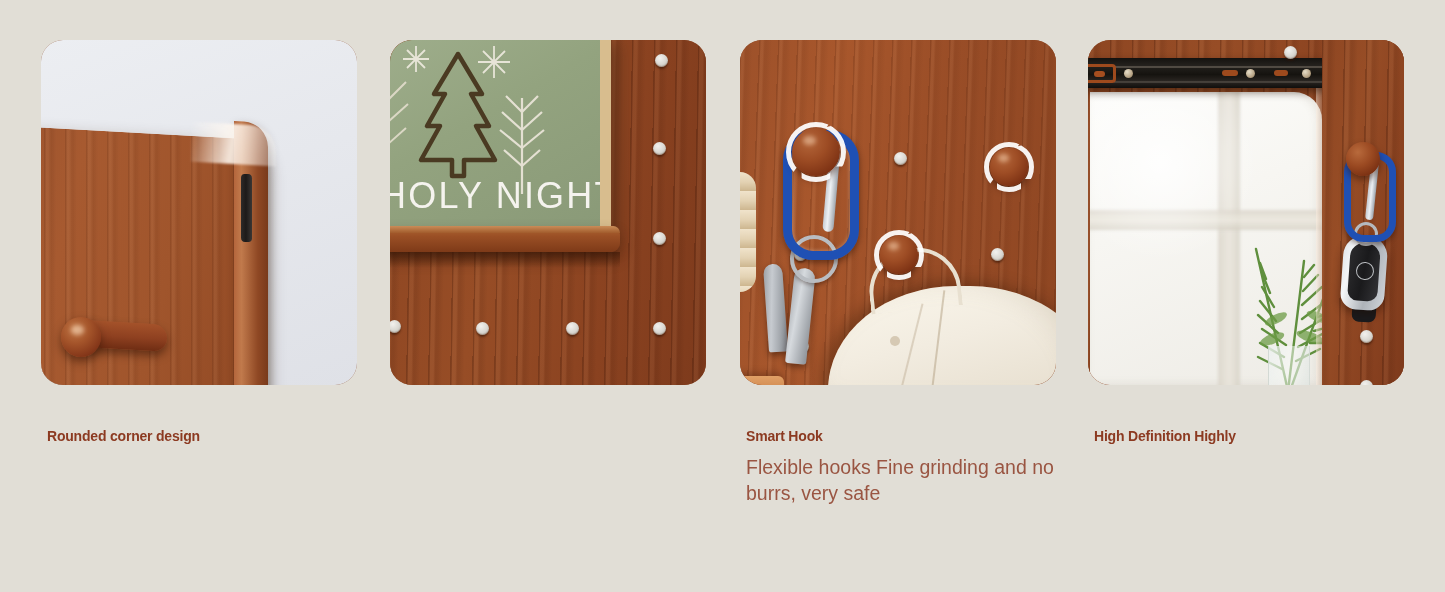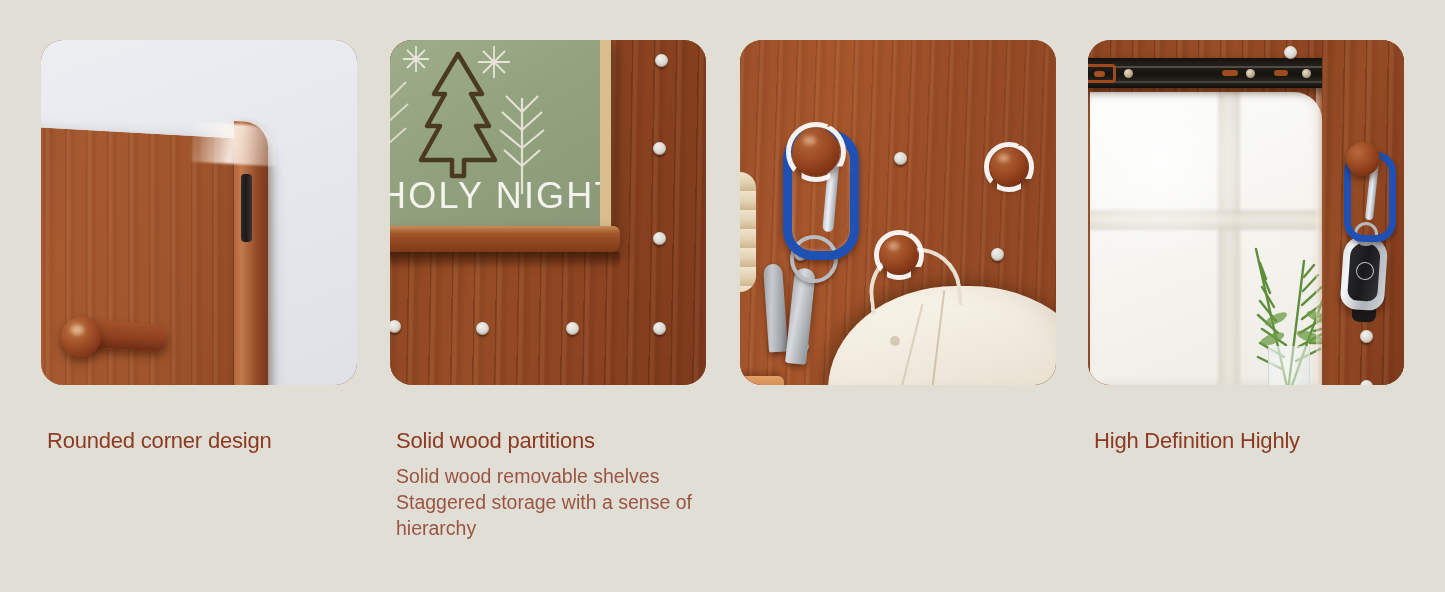--- a/index.html
+++ b/index.html
@@ -47,22 +47,22 @@
     overflow: hidden;
     background: #8a4a28;
   }
 
   .caption {
     margin-top: 44px;
     width: 316px;
   }
   .cap-title {
     color: #8c3a21;
-    font-size: 22px;
-    font-weight: normal;
+    font-size: 14px;
+    font-weight: bold;
     letter-spacing: -0.2px;
     line-height: 1.1;
     margin: 12px 0 11px 6px;
     white-space: nowrap;
   }
   .cap-body {
     color: #9a5542;
     font-size: 19.5px;
     line-height: 1.32;
     margin: 0 0 0 6px;
@@ -672,24 +672,20 @@
         </div>
 
         <div class="p2-shelf"></div>
         <div class="p2-shelf-edge"></div>
         <div class="p2-under"></div>
 
         <div class="peg-hole" style="left:-2px; top:280px;"></div>
         <div class="peg-hole" style="left:86px; top:282px;"></div>
         <div class="peg-hole" style="left:176px; top:282px;"></div>
       </div>
-      <div class="caption">
-        <p class="cap-title">Solid wood partitions</p>
-        <p class="cap-body">Solid wood removable shelves Staggered storage with a sense of hierarchy</p>
-      </div>
     </div>
 
     <div class="panel panel-3">
       <div class="photo">
         <div class="wood p3-wood"></div>
 
         <div class="p3-bead"></div>
         <div class="p3-cup2"></div>
 
         <div class="peg-hole" style="left:154px; top:112px;"></div>
@@ -705,20 +701,24 @@
         <div class="p3-cap-btn"></div>
         <div class="p3-strap"></div>
         <div class="knob" style="left:140px; top:196px; width:38px; height:38px;"></div>
 
         <div class="p3-key2"></div>
         <div class="p3-key1"></div>
         <div class="p3-ring"></div>
         <div class="p3-carab"></div>
         <div class="p3-carab-gate"></div>
         <div class="knob" style="left:52px; top:88px; width:48px; height:48px;"></div>
+      </div>
+      <div class="caption">
+        <p class="cap-title">Smart Hook</p>
+        <p class="cap-body">Flexible hooks Fine grinding and no burrs, very safe</p>
       </div>
     </div>
 
     <div class="panel panel-4">
       <div class="photo">
         <div class="wood wood-dark p4-wood"></div>
 
         <div class="p4-mirror">
           <div class="p4-mull-v"></div>
           <div class="p4-mull-h"></div>

